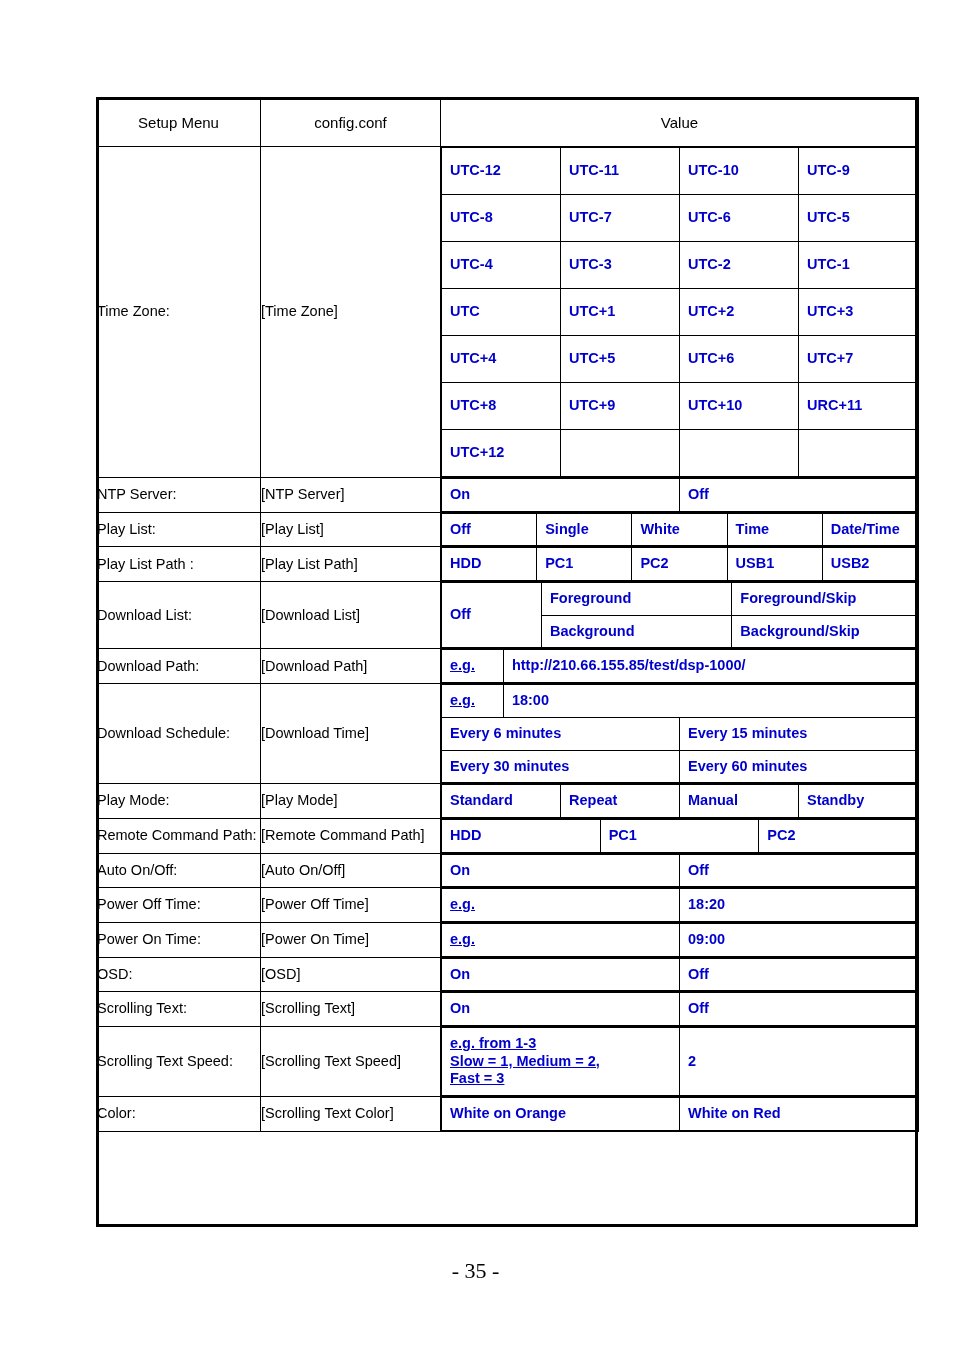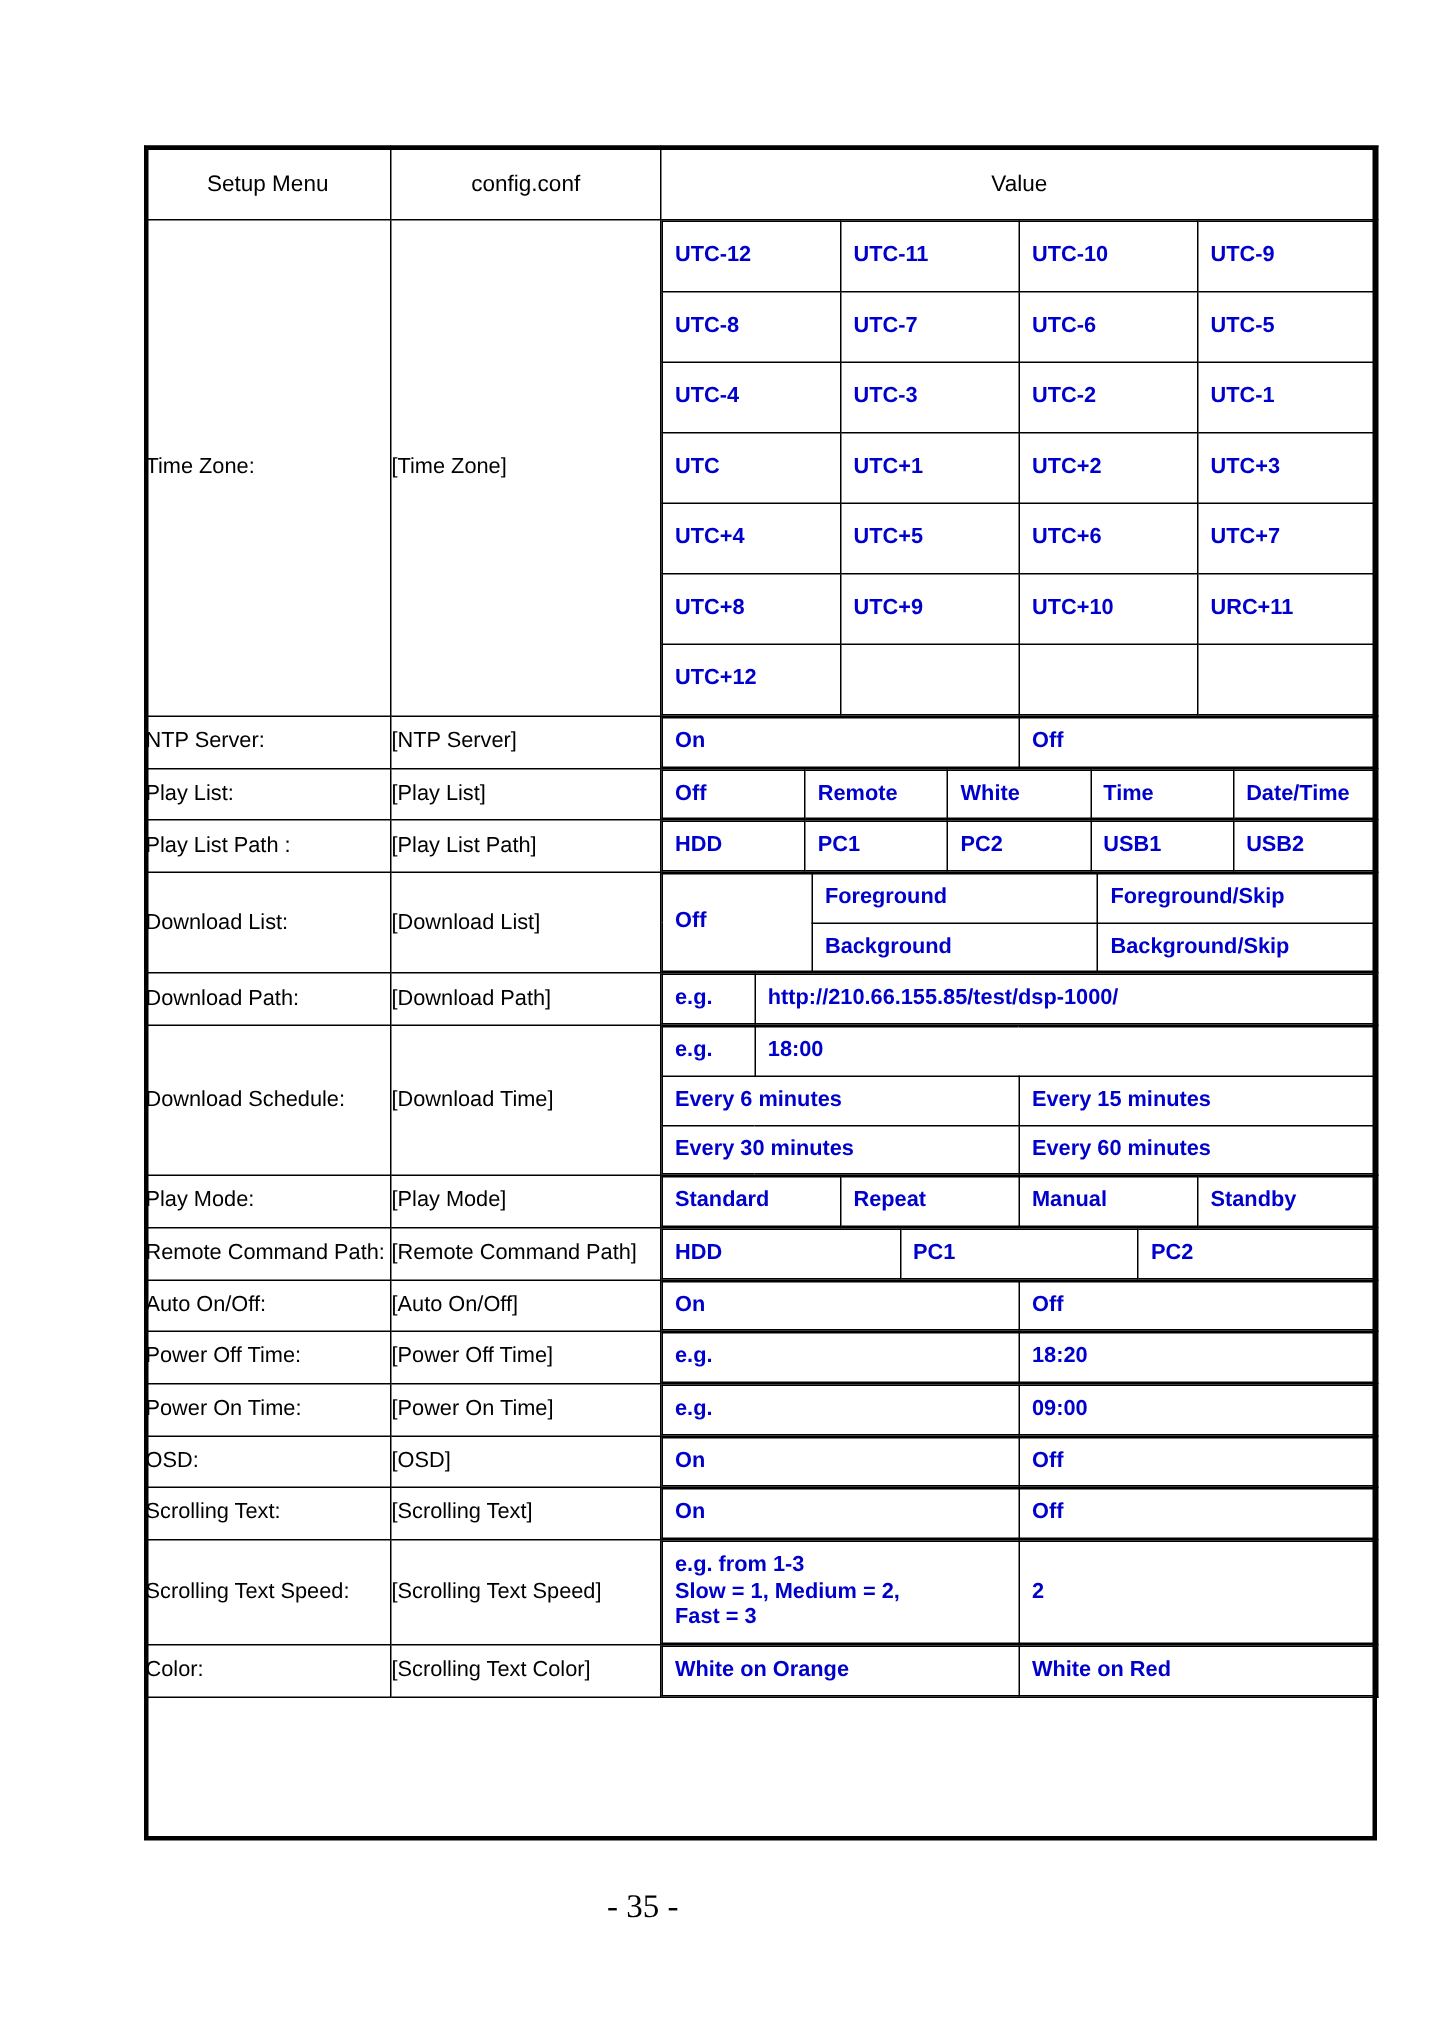--- a/index.html
+++ b/index.html
@@ -77,37 +77,38 @@
   table.sub td {
     border: 1px solid #000000;
     padding: 7px 0 7px 8px;
     font-size: 14.5px;
     font-weight: bold;
     color: #0000CC;
     line-height: 1.22;
     vertical-align: middle;
     text-align: left;
   }
-  td.val-blue { color: #0000CC; font-weight: bold; }
+  td.val-blue { color: #0000CC; font-weight: bold; text-decoration: underline; }
   td.val-red  { color: #FF0000; font-weight: normal; }
   td.empty { }
 
   .vcell {
     padding: 0;
   }
   .row-utc td { height: 32px; }
   .footer {
     position: absolute;
     left: 0;
     top: 1258px;
     width: 857px;
     text-align: center;
     font-family: "Liberation Serif", serif;
     font-size: 22px;
     color: #000000;
+    padding-left: 47px;
   }
 </style>
 </head>
 <body>
 
 <div class="page">
 
   <table class="main">
     <colgroup>
       <col class="col-menu">
@@ -208,21 +209,21 @@
             <colgroup>
                 <col style="width:20%">
                 <col style="width:20%">
                 <col style="width:20%">
                 <col style="width:20%">
                 <col style="width:20%">
               </colgroup>
             <tbody>
                 <tr>
               <td>Off</td>
-              <td>Remote</td>
+              <td>Single</td>
               <td>White</td>
               <td>Time</td>
               <td>Date/Time</td>
             </tr>
               </tbody>
           </table>
         </td>
       </tr>
 
       <tr>

